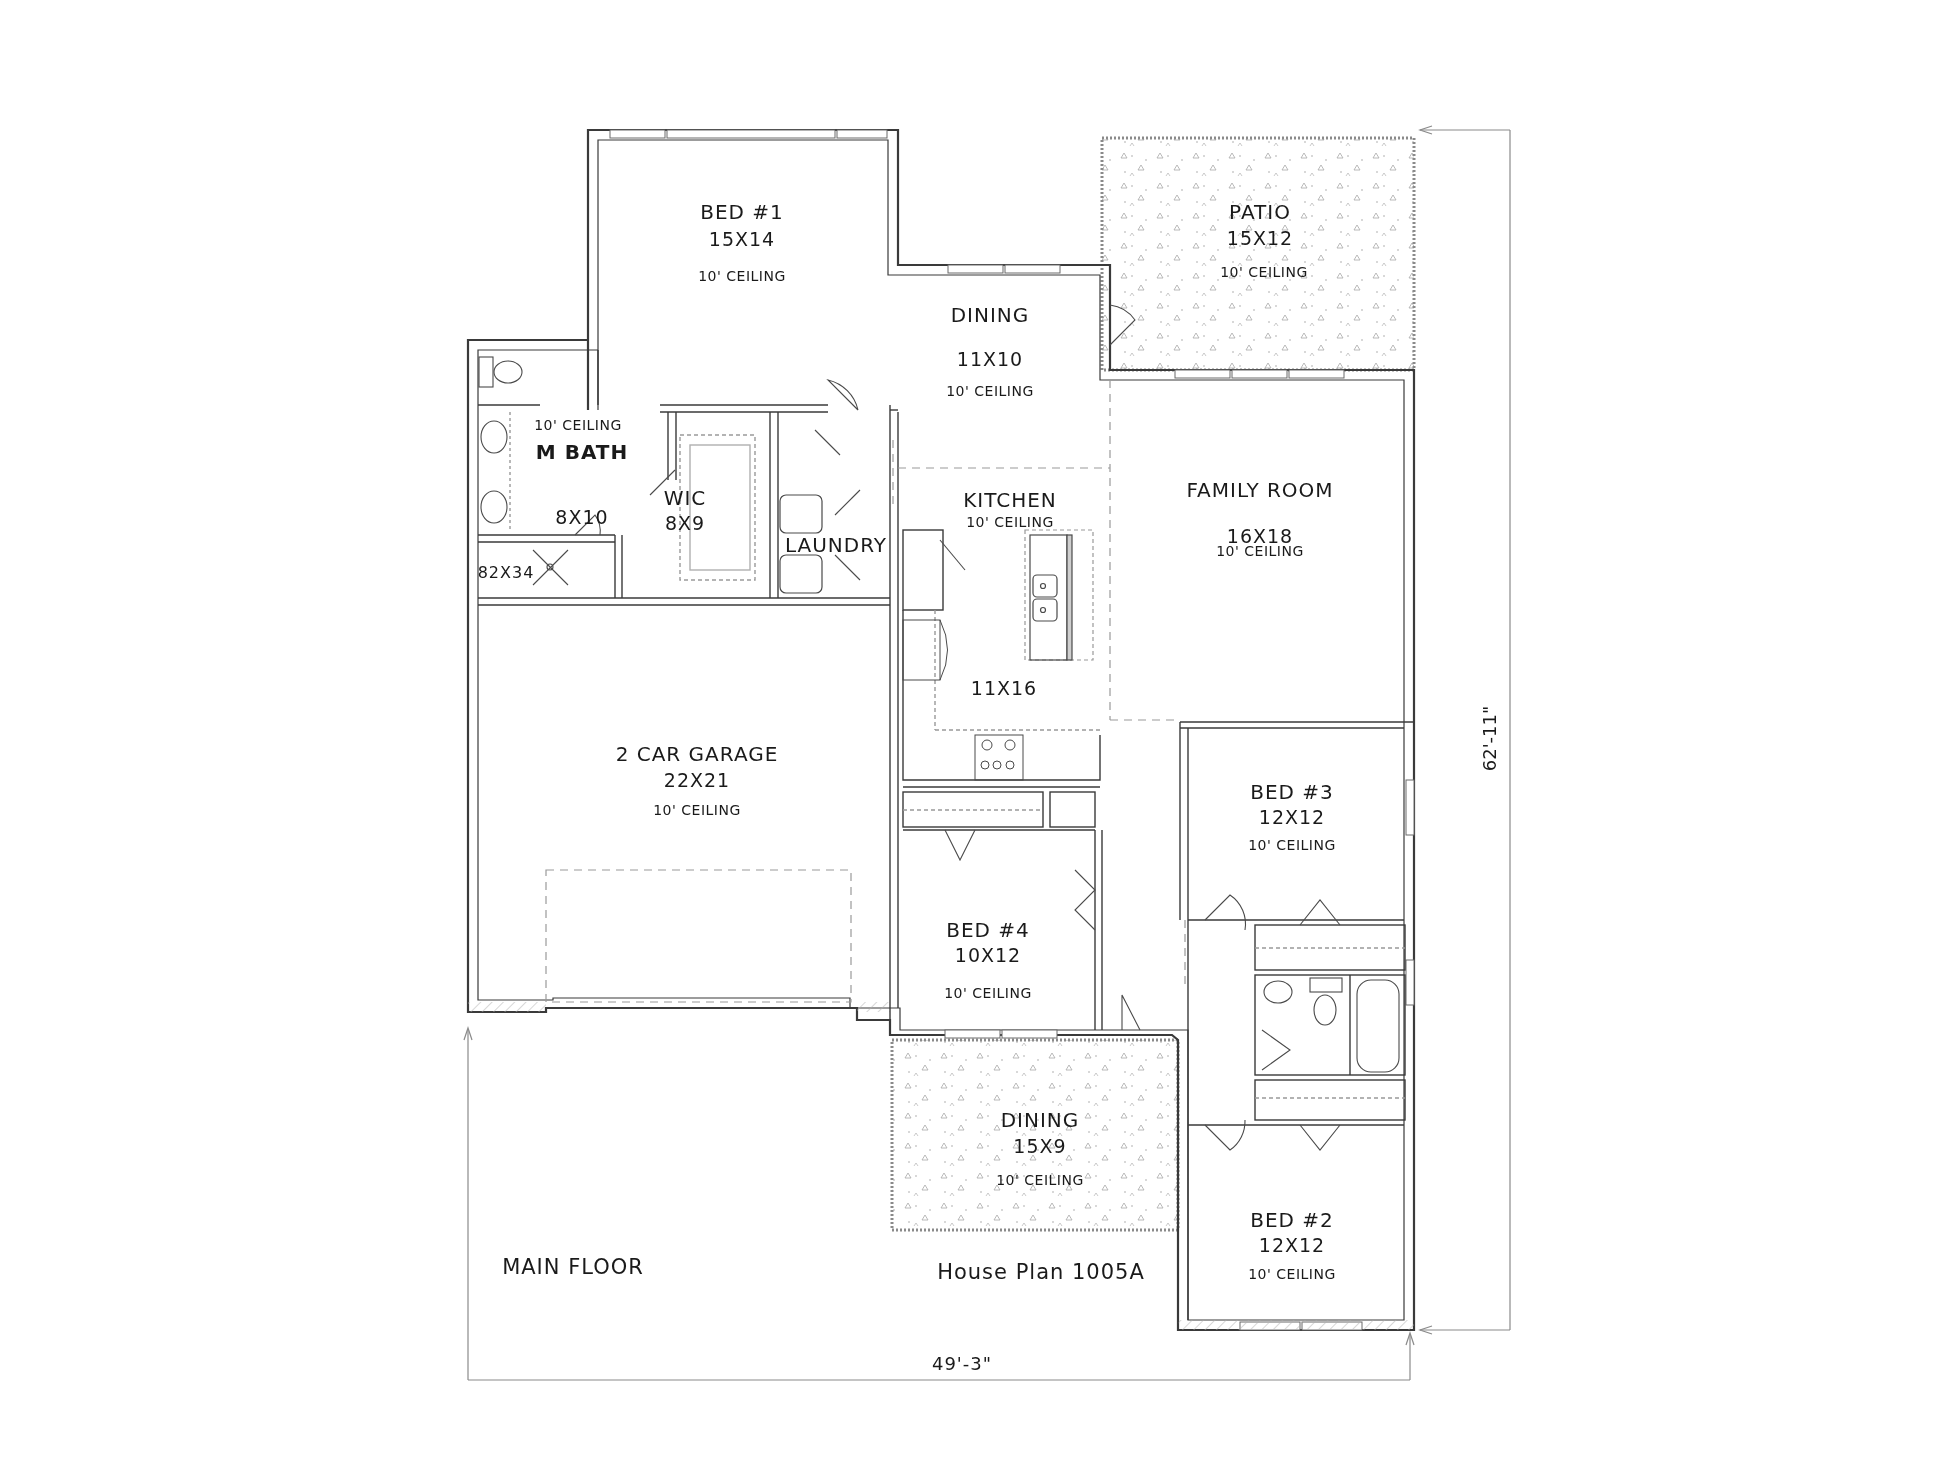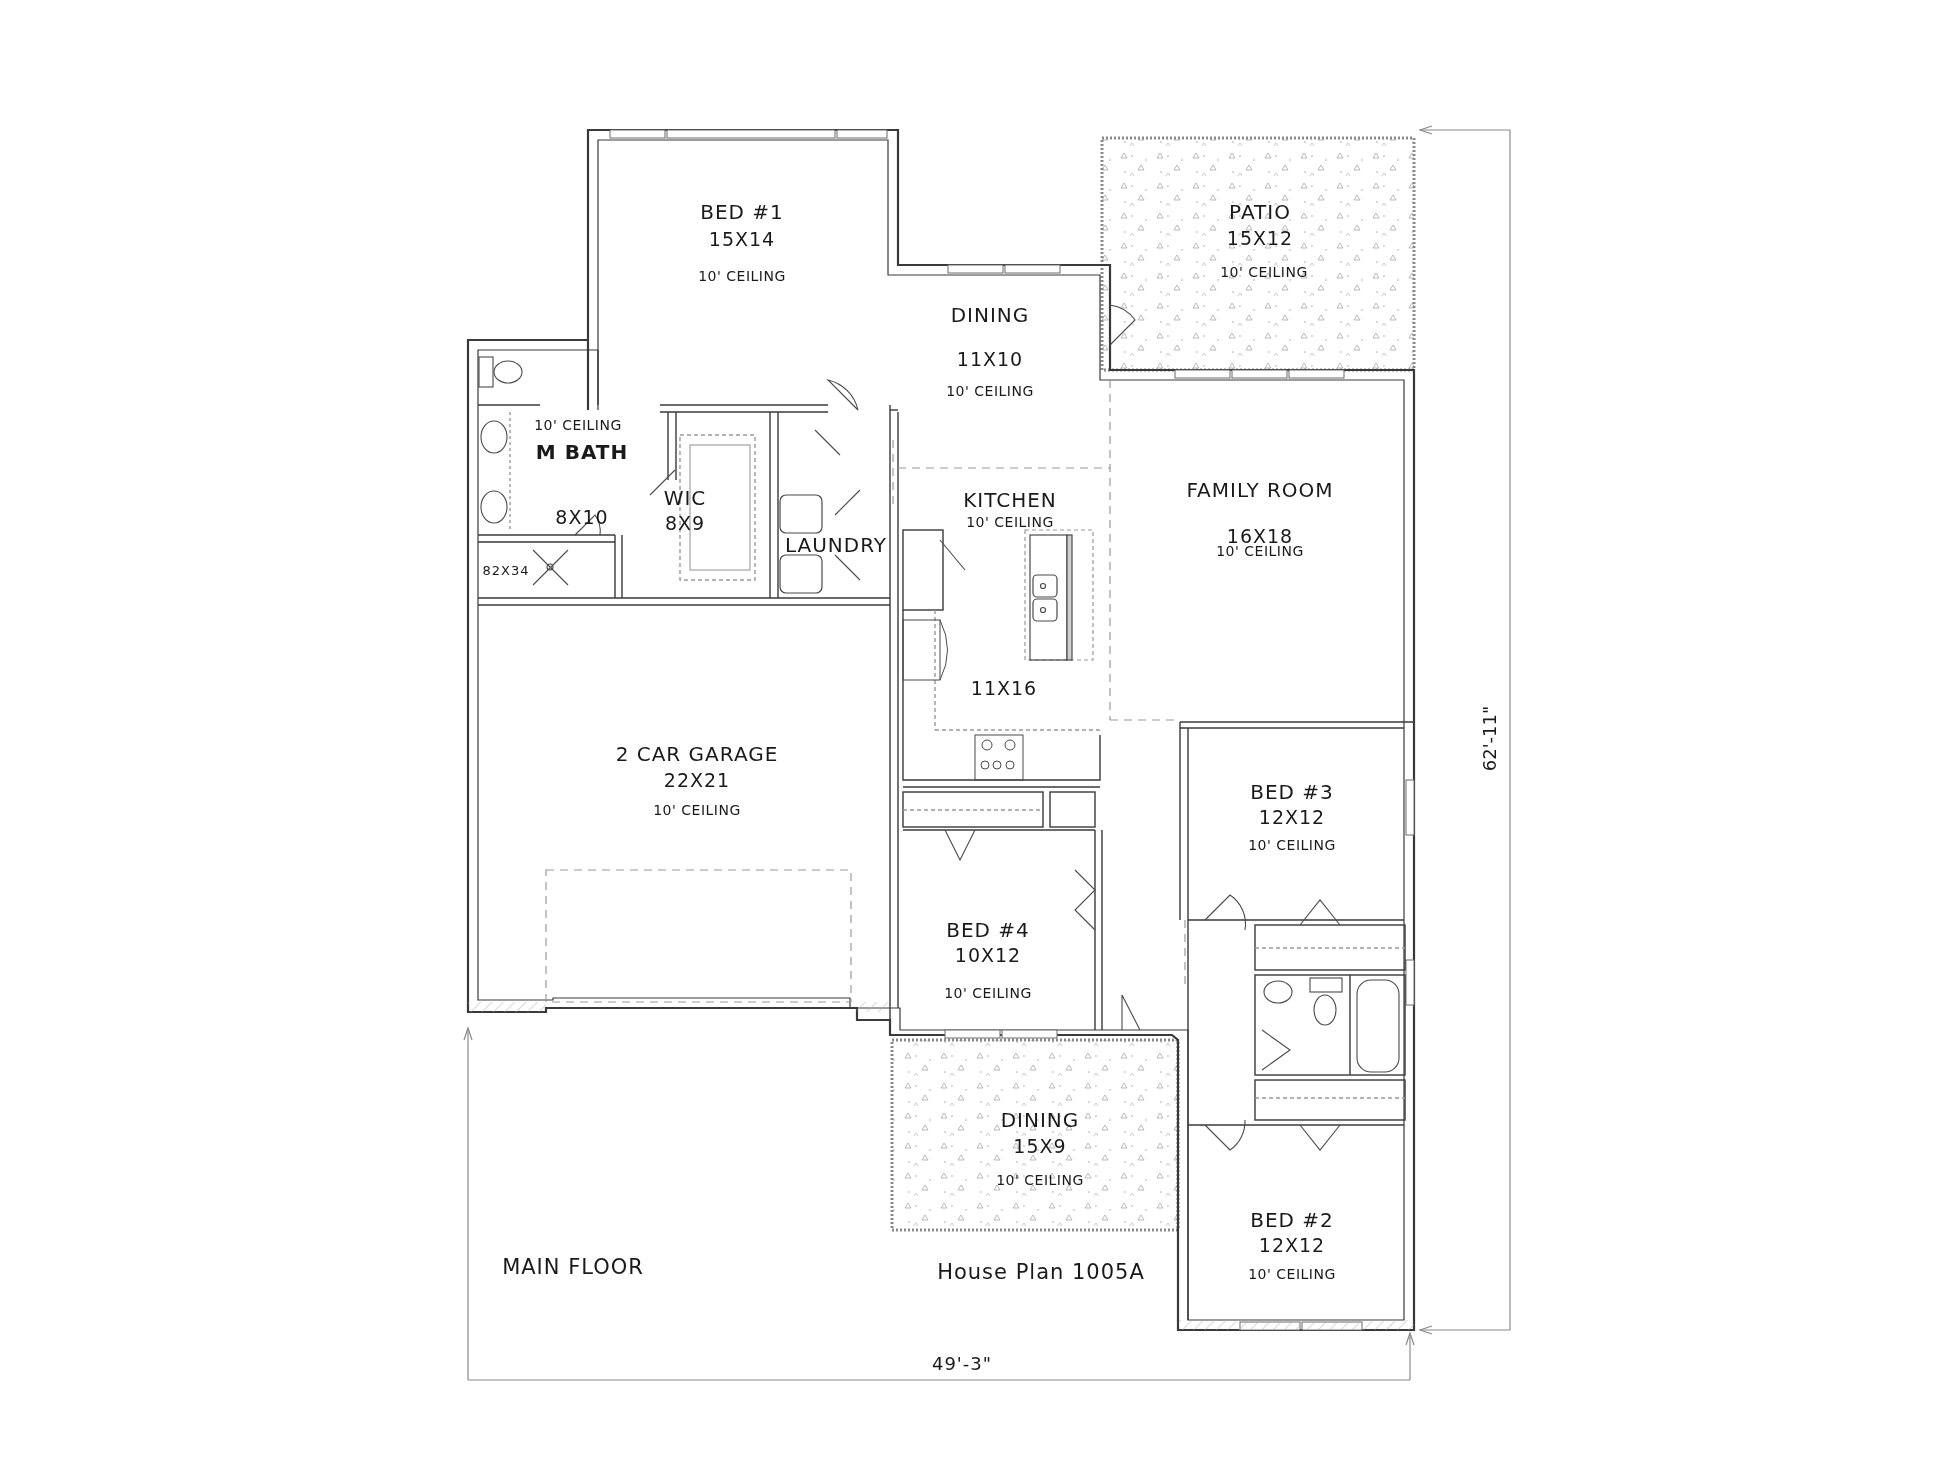--- a/index.html
+++ b/index.html
@@ -2,21 +2,21 @@
 <html><head>
 <meta charset="utf-8">
 <style>
   html, body { margin:0; padding:0; background:#ffffff; }
   body { width:1946px; height:1460px; position:relative; overflow:hidden; font-family:"DejaVu Sans", sans-serif; color:#1a1a1a; }
   #plan { position:absolute; left:0; top:0; }
   .lbl { position:absolute; text-align:center; transform:translateX(-50%); white-space:nowrap; letter-spacing:1px; }
   .room-name { font-size:20px; font-weight:normal; }
   .room-dim { font-size:19px; }
   .ceil { font-size:14px; letter-spacing:0.5px; }
-  .small { font-size:13px; }
+  .small { font-size:16px; }
   .title { font-size:21px; letter-spacing:1px; }
   .dimtext { font-size:18px; }
   .vert { position:absolute; transform:rotate(-90deg); transform-origin:center; font-size:18px; white-space:nowrap; }
 </style>
 </head>
 <body>
 
 <svg id="plan" width="1946" height="1460" viewBox="0 0 1946 1460" xmlns="http://www.w3.org/2000/svg">
   <defs>
     <pattern id="concrete" width="36" height="30" patternUnits="userSpaceOnUse">

